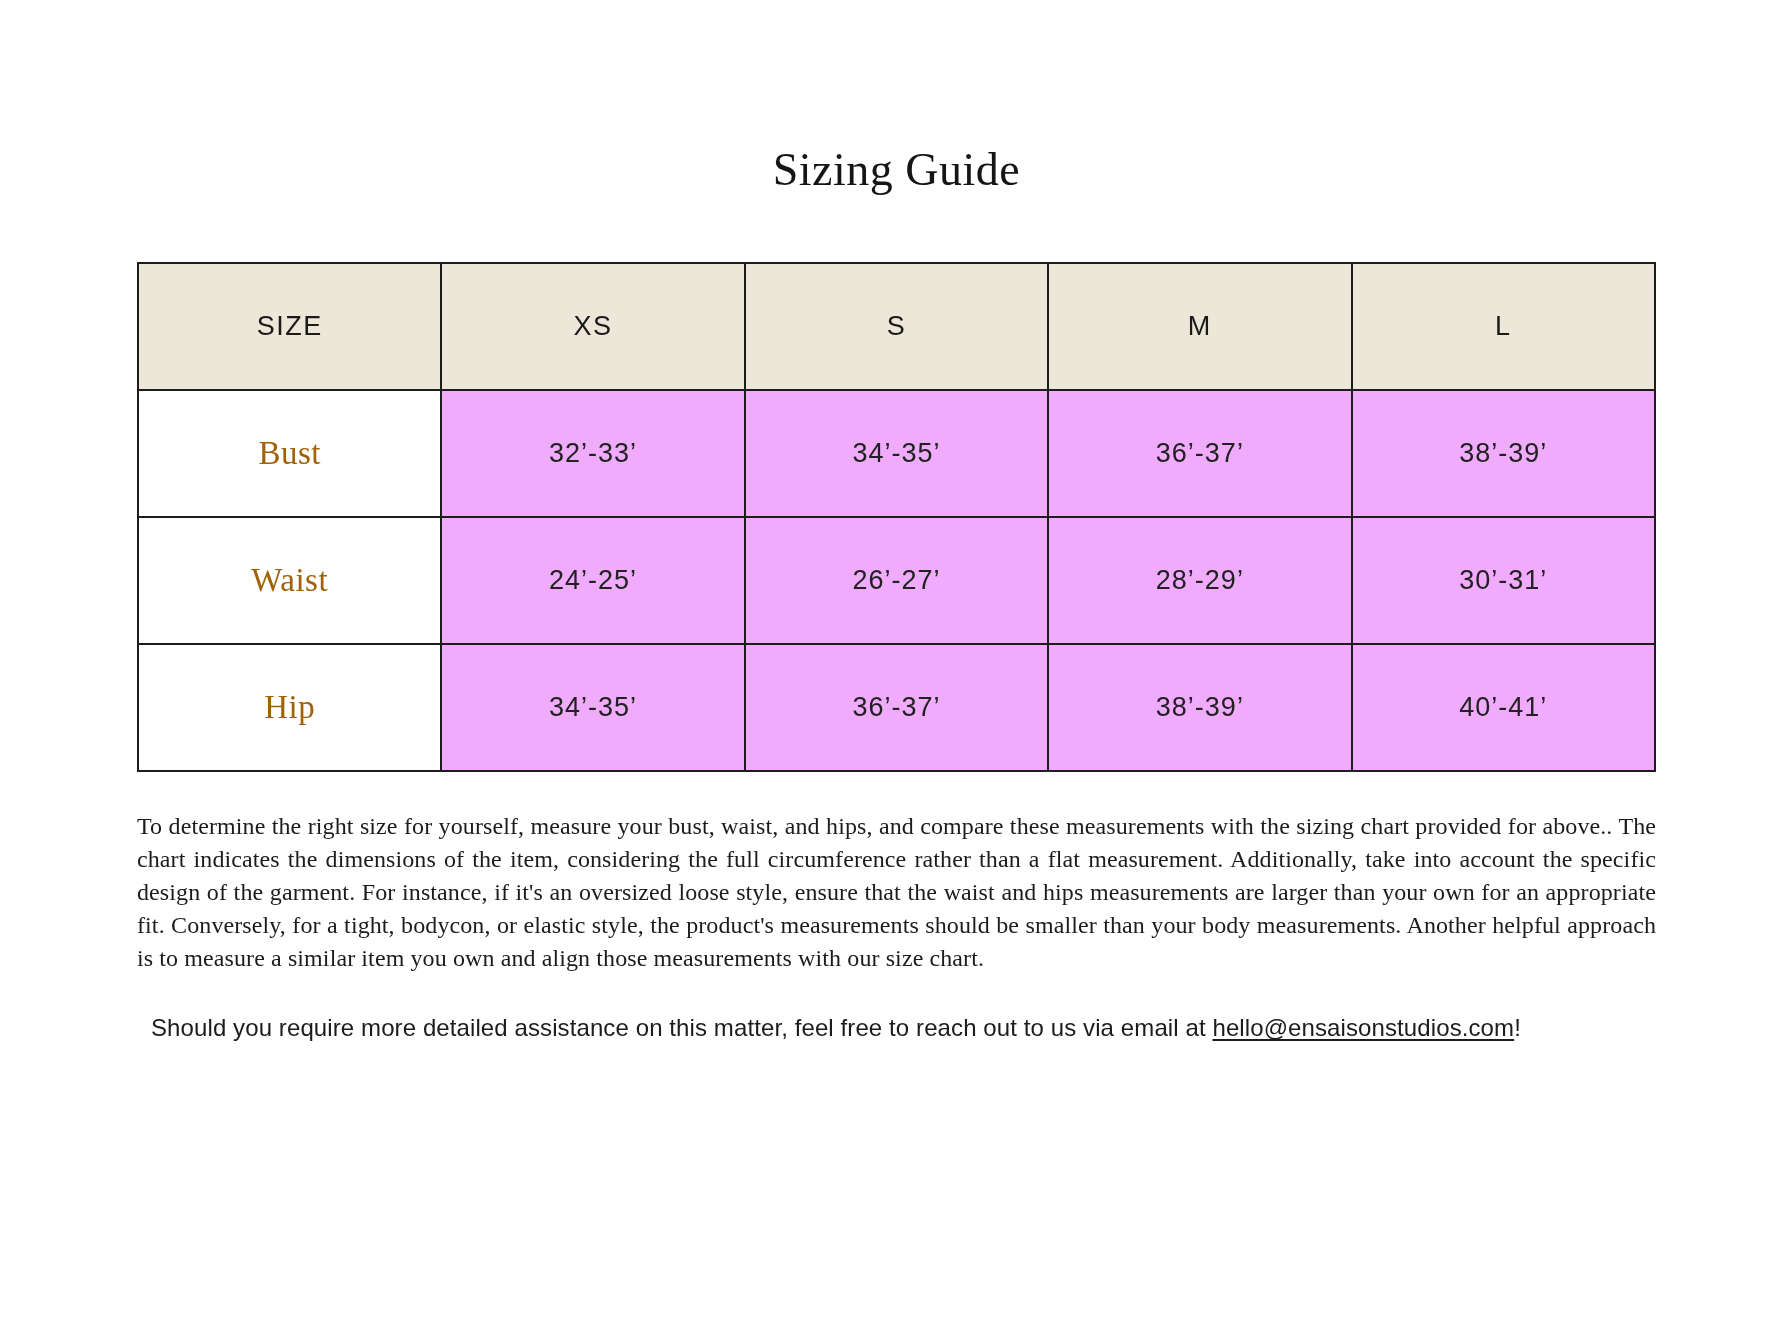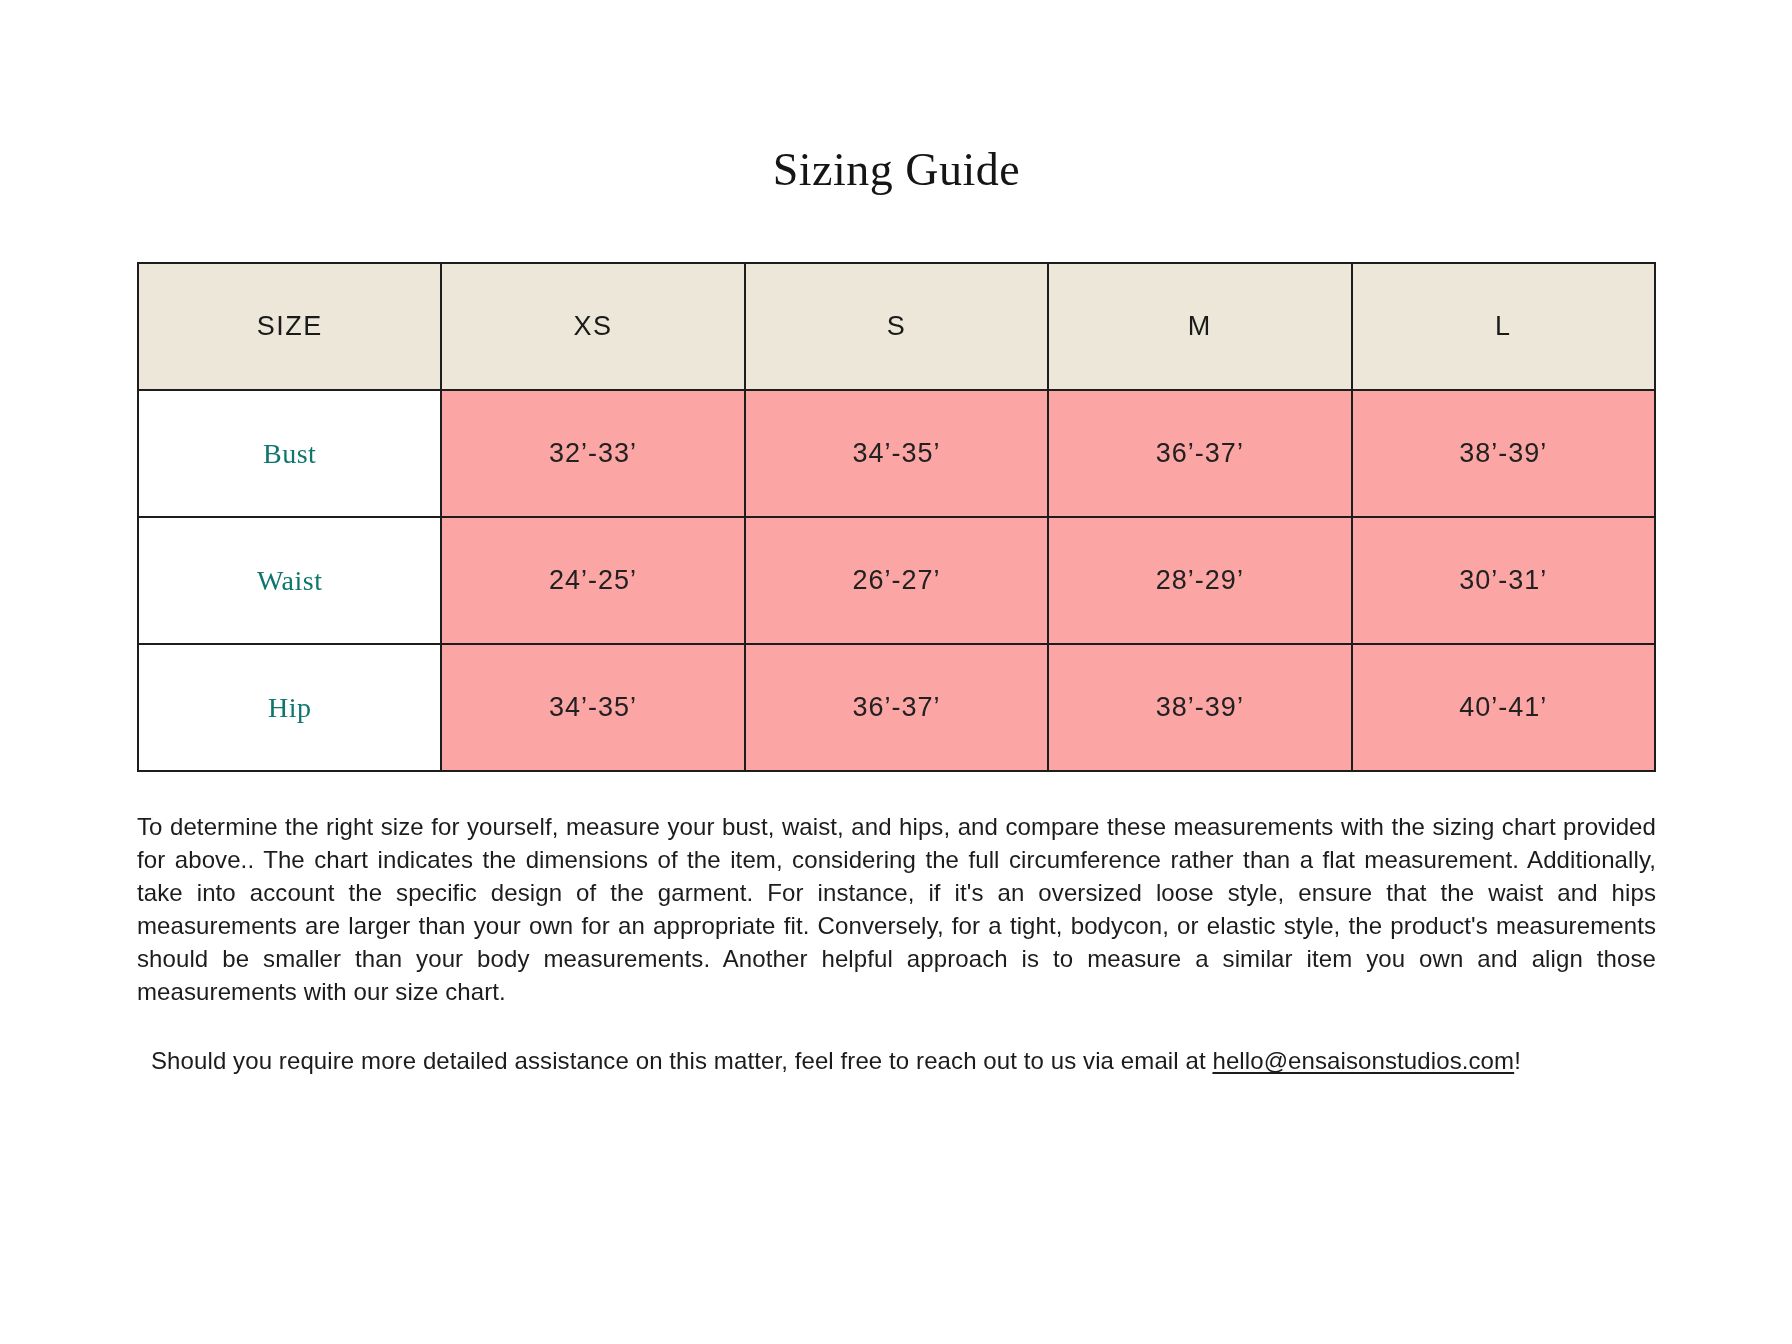--- a/index.html
+++ b/index.html
@@ -47,46 +47,46 @@
   table.size-chart th {
     background: #ece7d8;
     font-family: Liberation Sans, sans-serif;
     font-weight: 400;
     font-size: 27px;
     letter-spacing: 1.5px;
     color: #1a1a1a;
   }
   td.row-label {
     font-family: "Liberation Serif", serif;
-    font-size: 28px;
+    font-size: 33px;
     letter-spacing: 0.5px;
-    color: #0f766e;
+    color: #a16207;
     background: #ffffff;
     margin-top: 20px;
   }
   td.value {
     font-family: "Liberation Sans", sans-serif;
     font-size: 27px;
     letter-spacing: 1px;
     color: #212121;
-    background: #fca5a5;
+    background: #f0abfc;
   }
   .subtitle {
     font-family: "Liberation Serif", serif;
     font-weight: 400;
     font-size: 34px;
     line-height: 42px;
     letter-spacing: 0.3px;
     color: #141414;
     margin: 0;
     margin-top: 64px;
     text-align: left;
   }
   .body-text {
-    font-family: Liberation Sans, sans-serif;
+    font-family: Liberation Serif, serif;
     font-size: 24px;
     line-height: 33px;
     letter-spacing: 0.1px;
     color: #1c1c1c;
     text-align: justify;
     margin: 0;
     margin-top: 38px;
   }
   .contact-line {
     font-family: "Liberation Sans", sans-serif;

